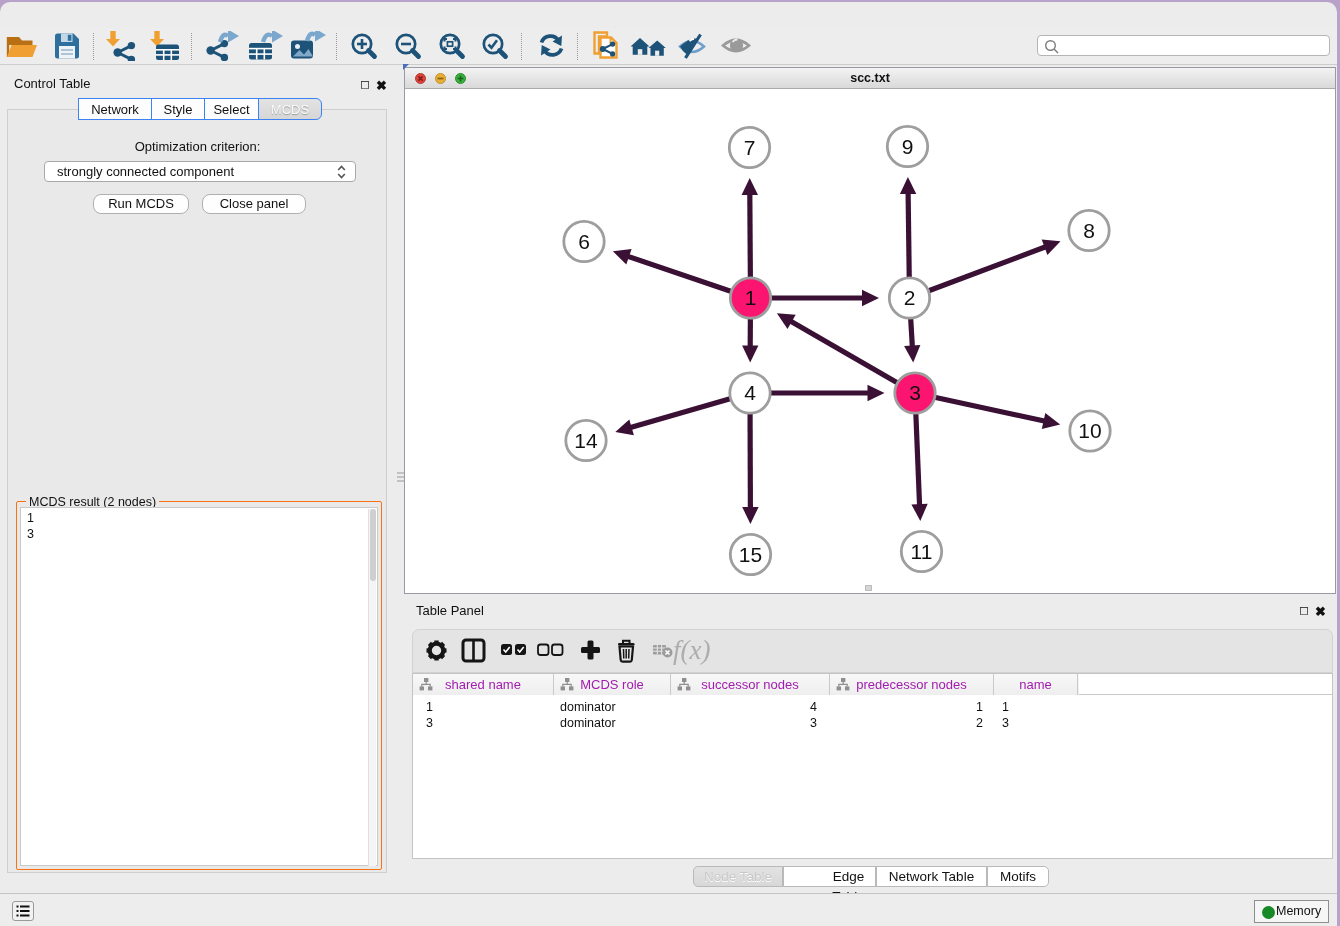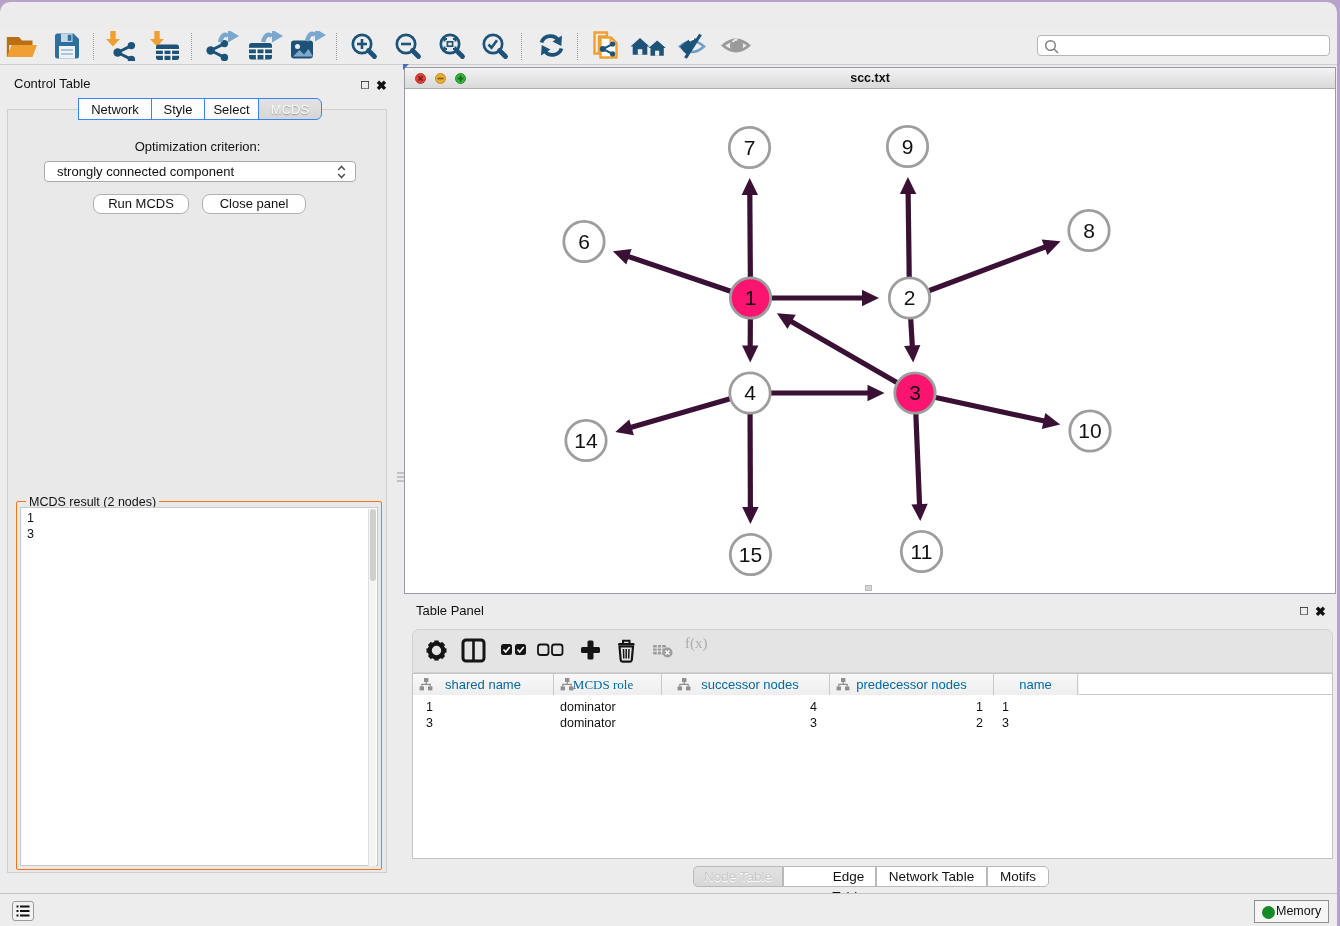--- a/index.html
+++ b/index.html
@@ -66,21 +66,21 @@
   #tp-title { position:absolute; left:12px; top:9px; font-size:13px; color:#111; }
   #tp-toolbar { position:absolute; left:8px; top:35px; width:921px; height:44px;
     background:#e4e4e4; border:1px solid #d2d2d2; border-radius:7px 7px 0 0; }
   #tp-table { position:absolute; left:8px; top:79px; width:921px; height:186px;
     background:#fff; border:1px solid #c4c4c4; }
   #tp-header { position:absolute; left:0; top:0; width:919px; height:21px;
     border-bottom:1px solid #c9c9c9; }
   #tp-headbg { position:absolute; left:0; top:0; width:666px; height:21px;
     background:linear-gradient(#f8f8f8,#eee); }
   .th { position:absolute; top:0; height:21px; border-right:1px solid #c9c9c9;
-    font-size:13px; color:#0369a1; text-align:center; line-height:21px; }
+    font-size:13px; color:#a21caf; text-align:center; line-height:21px; }
   .td { position:absolute; font-size:12.5px; color:#111; }
   .btab { position:absolute; top:272px; height:21px; border:1px solid #b9b9b9;
     background:#fff; font-size:13.5px; color:#111; text-align:center; line-height:20px; }
   
   #statusbar { position:absolute; left:0; top:891px; width:1337px; height:35px;
     background:#ededed; border-top:1px solid #c4c4c4; }
 </style>
 </head>
 <body>
 <div id="win">
@@ -337,27 +337,27 @@
           <line x1="213.2" y1="19" x2="213.2" y2="28.5" stroke="#151515" stroke-width="1.5"></line>
           <line x1="216" y1="19" x2="215.7" y2="28.5" stroke="#151515" stroke-width="1.5"></line>
           <rect x="240" y="15" width="13" height="9.5" rx="1" fill="#9c9c9c"></rect>
           <line x1="240" y1="18" x2="253" y2="18" stroke="#e4e4e4" stroke-width="1.1"></line>
           <line x1="240" y1="21.2" x2="253" y2="21.2" stroke="#e4e4e4" stroke-width="1.1"></line>
           <line x1="244.3" y1="15" x2="244.3" y2="24.5" stroke="#e4e4e4" stroke-width="1.1"></line>
           <line x1="248.6" y1="15" x2="248.6" y2="24.5" stroke="#e4e4e4" stroke-width="1.1"></line>
           <circle cx="254.5" cy="22.5" r="5" fill="#9c9c9c"></circle>
           <path d="M252.5 20.5 l4 4 M256.5 20.5 l-4 4" stroke="#fff" stroke-width="1.5"></path>
         </svg>
-        <div style="position:absolute; left:272px; top:5px; font-family:'Liberation Serif',serif; font-size:15px; color:#adadad;">f(x)</div>
+        <div style="position:absolute; left:260px; top:5px; font-family:'Liberation Serif',serif; font-style:italic; font-size:27px; color:#adadad;">f(x)</div>
       </div>
     <div id="tp-table">
       <div id="tp-header">
           <div id="tp-headbg"></div>
         <div class="th" style="left:0; width:141px;">shared name</div>
-        <div class="th" style="left:132px; width:117px;font-family:Liberation Serif, serif;">MCDS role</div>
+        <div class="th" style="left:141px; width:117px;">MCDS role</div>
         <div class="th" style="left:258px; width:159px;">successor nodes</div>
         <div class="th" style="left:417px; width:164px;">predecessor nodes</div>
         <div class="th" style="left:581px; width:84px;">name</div>
         <svg style="position:absolute; left:6px; top:4px;" width="14" height="13" viewBox="0 0 14 13">
             <rect x="5" y="0" width="4.4" height="4" fill="#8f8f8f"></rect>
             <rect x="0.6" y="8.4" width="4.4" height="4" fill="#8f8f8f"></rect>
             <rect x="9" y="8.4" width="4.4" height="4" fill="#8f8f8f"></rect>
             <path d="M7.2 4 v2.5 M2.8 8.4 v-2 h8.4 v2" fill="none" stroke="#8f8f8f" stroke-width="1.2"></path>
           </svg>
           <svg style="position:absolute; left:147px; top:4px;" width="14" height="13" viewBox="0 0 14 13">

